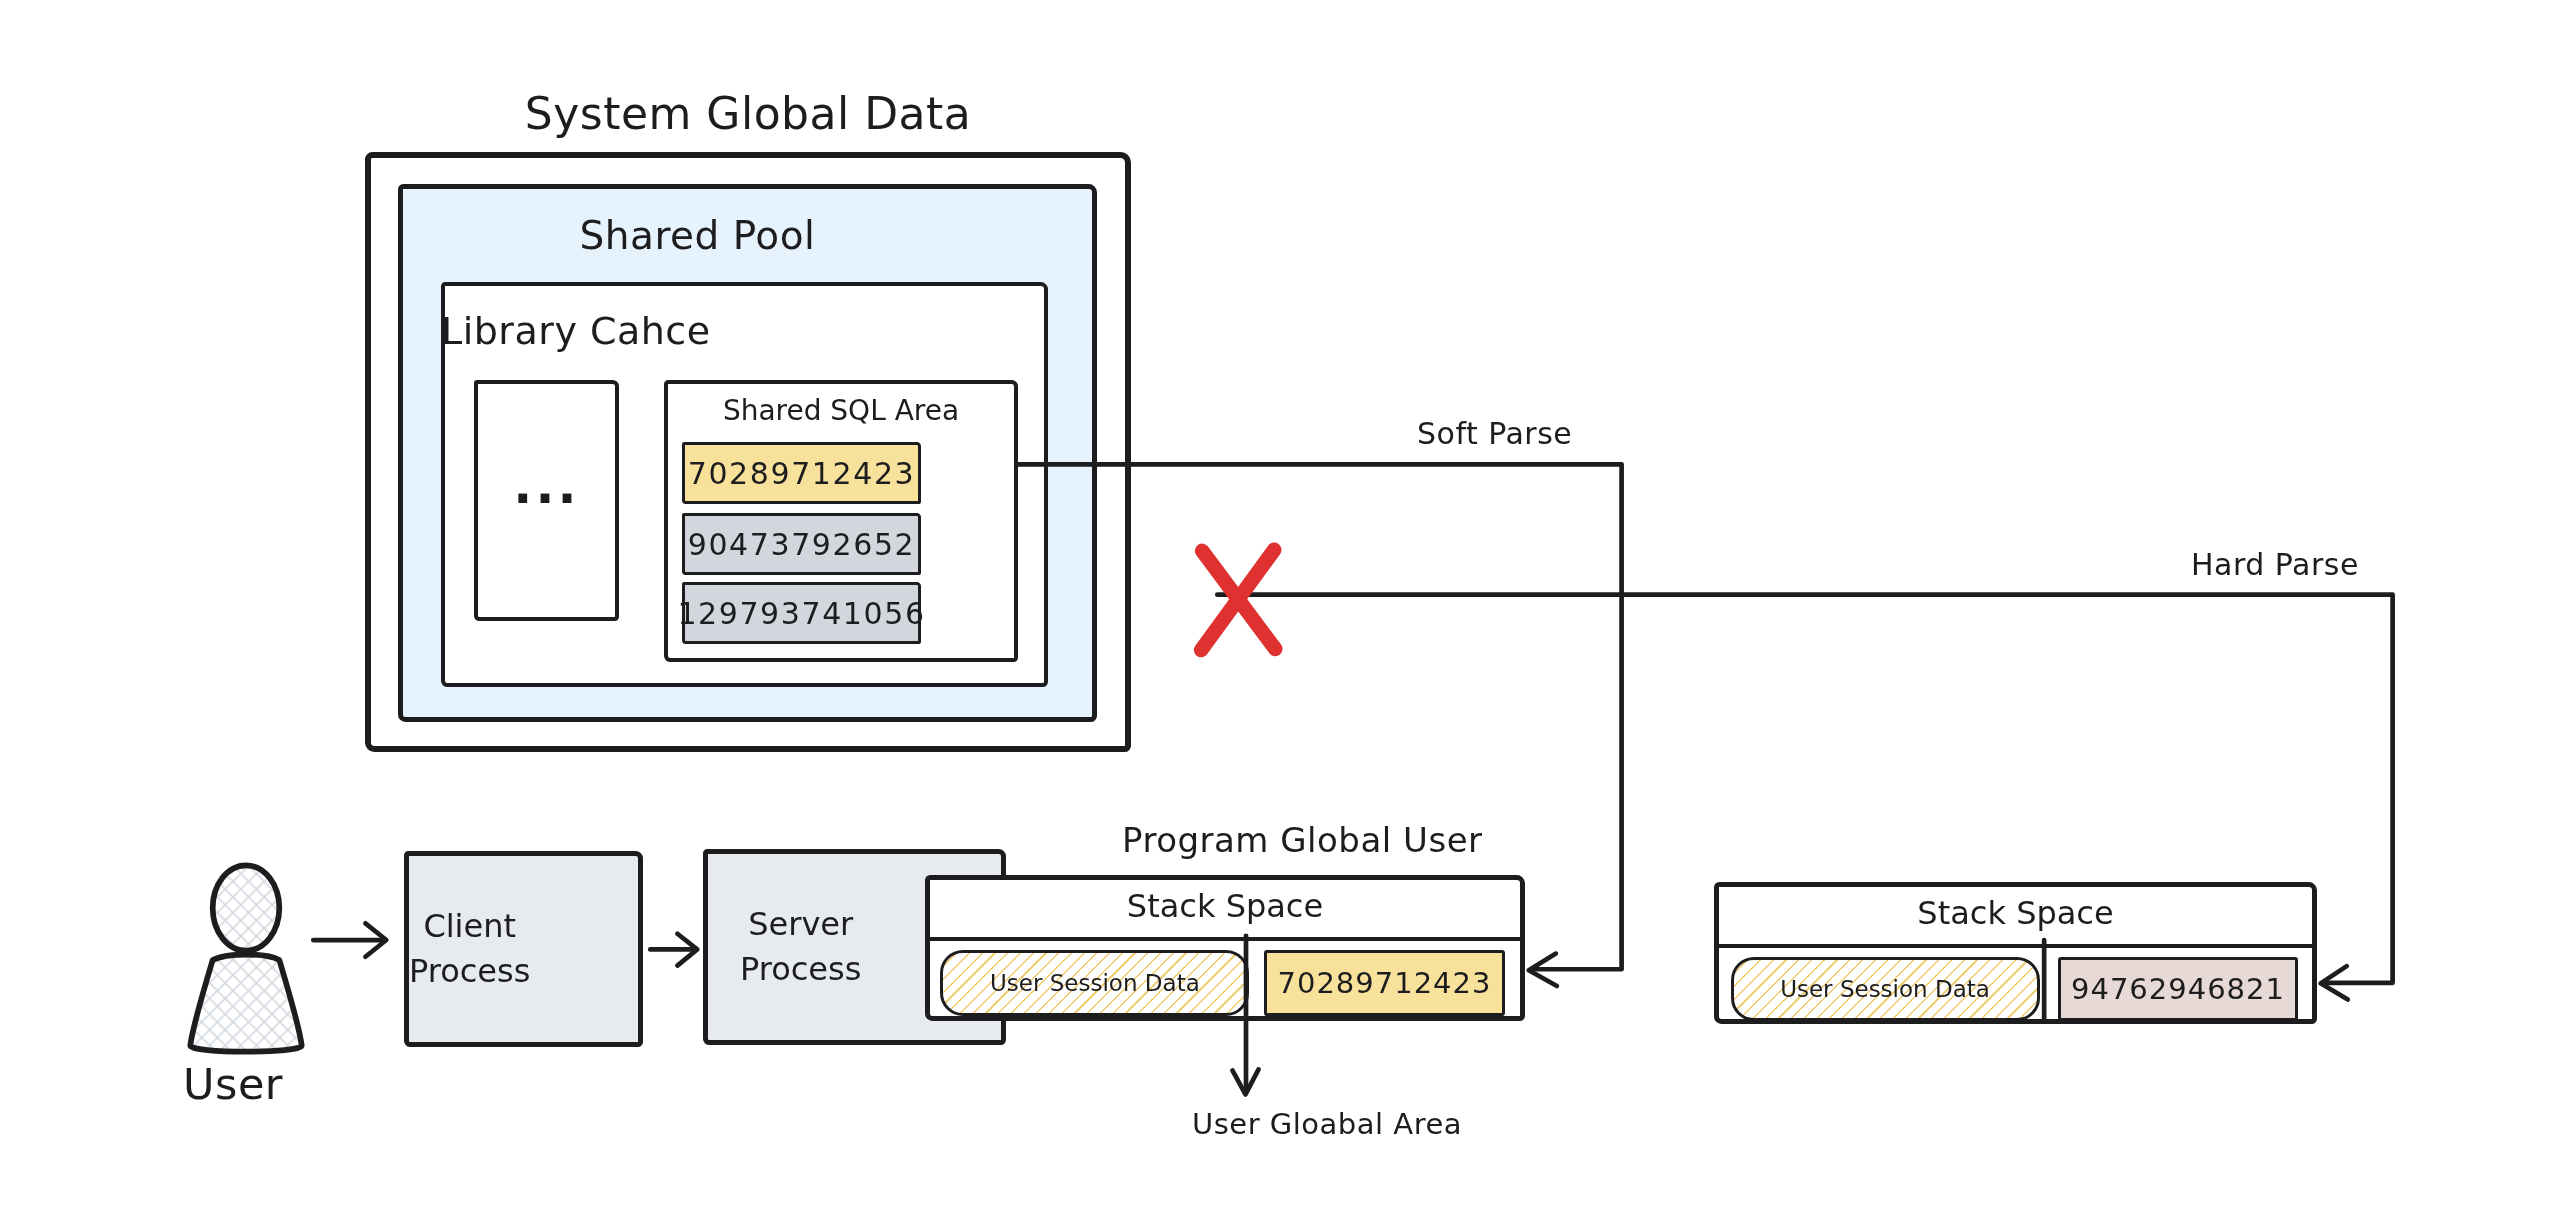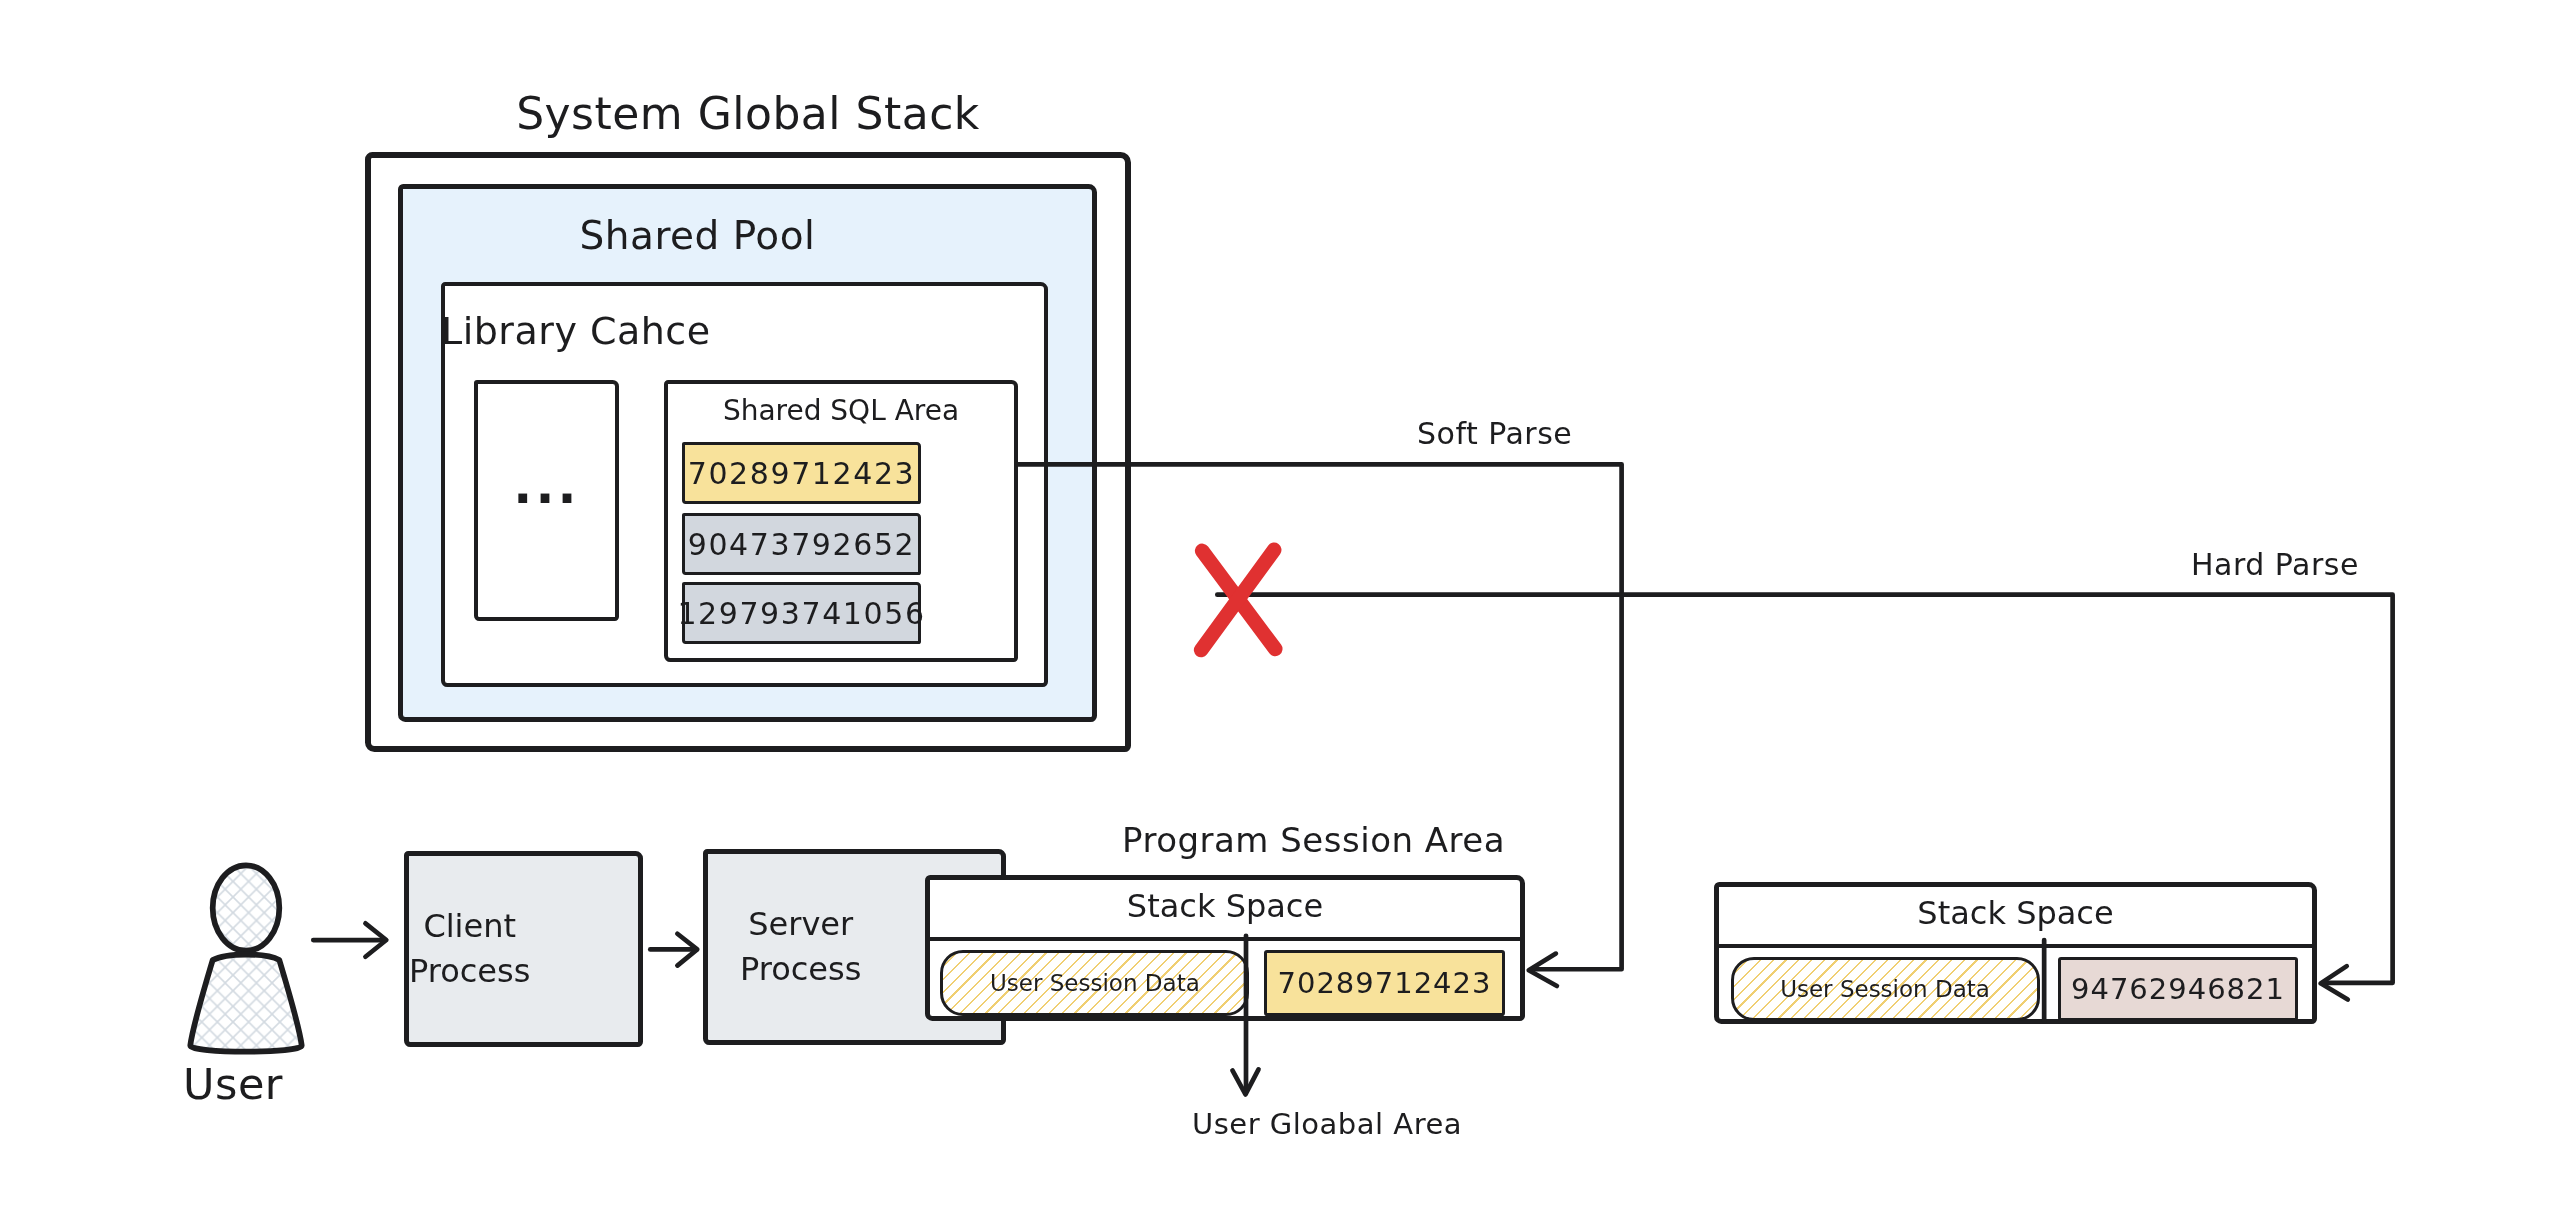--- a/index.html
+++ b/index.html
@@ -65,21 +65,21 @@
 
   .overlay{position:absolute;left:0;top:0;width:2576px;height:1216px;pointer-events:none;}
   .connector{fill:none;stroke:var(--stroke);stroke-width:9;stroke-linecap:round;stroke-linejoin:round;}
   .xmark{fill:none;stroke:var(--red-x);stroke-width:28;stroke-linecap:round;}
 </style>
 </head>
 <body>
 
 <div class="stage">
 
-  <div class="label sga-title">System Global Stack</div>
+  <div class="label sga-title">System Global Data</div>
   <div class="box sga-box"></div>
 
   <div class="box sp-box"></div>
   <div class="label sp-title">Shared Pool</div>
 
   <div class="box lib-box"></div>
   <div class="label lib-title">Library Cahce</div>
 
   <div class="box dots-box">
     <span class="dots">...</span>
@@ -108,21 +108,21 @@
 
   <div class="proc-box client-box">
     <span class="proc-text center">Client
 Process</span>
   </div>
   <div class="proc-box server-box">
     <span class="proc-text center">Server
 Process</span>
   </div>
 
-  <div class="label pga-title">Program Session Area</div>
+  <div class="label pga-title">Program Global User</div>
 
   <div class="stack-box stack-left">
     <div class="stack-title">Stack Space</div>
     <div class="stack-div"></div>
     <div class="pill">User Session Data</div>
     <div class="val">70289712423</div>
   </div>
   <div class="label uga-label">User Gloabal Area</div>
 
   <div class="stack-box stack-right">

